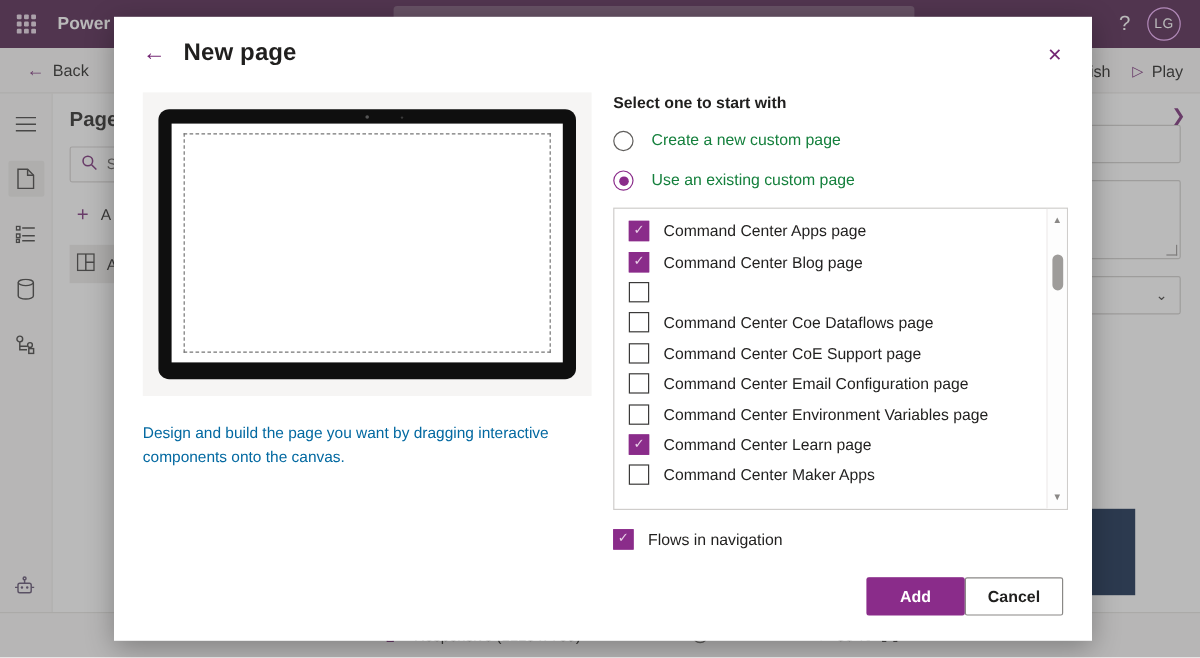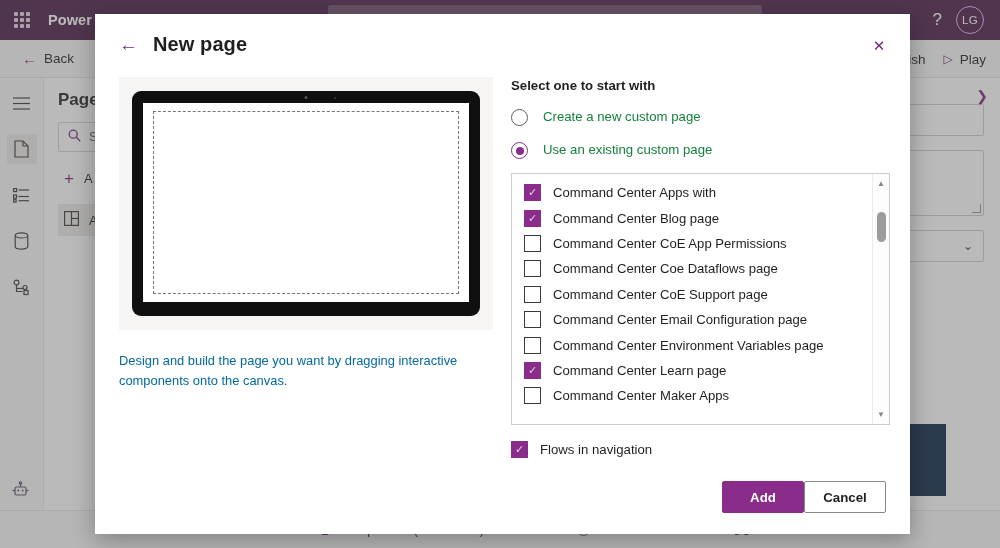--- a/index.html
+++ b/index.html
@@ -529,31 +529,30 @@
           <span>Use an existing custom page</span>
         </div>
 
         <div class="listbox">
           <div class="list-scroll">
 
             <div class="list-item">
               <span class="cb checked">
                   <span class="tick">✓</span>
                 </span>
-              <span>Command Center Apps with</span>
+              <span>Command Center Apps page</span>
             </div>
             <div class="list-item">
               <span class="cb checked">
                   <span class="tick">✓</span>
                 </span>
               <span>Command Center Blog page</span>
             </div>
             <div class="list-item">
               <span class="cb"></span>
-              <span>Command Center CoE App Permissions</span>
             </div>
             <div class="list-item">
               <span class="cb"></span>
               <span>Command Center Coe Dataflows page</span>
             </div>
             <div class="list-item">
               <span class="cb"></span>
               <span>Command Center CoE Support page</span>
             </div>
             <div class="list-item">

